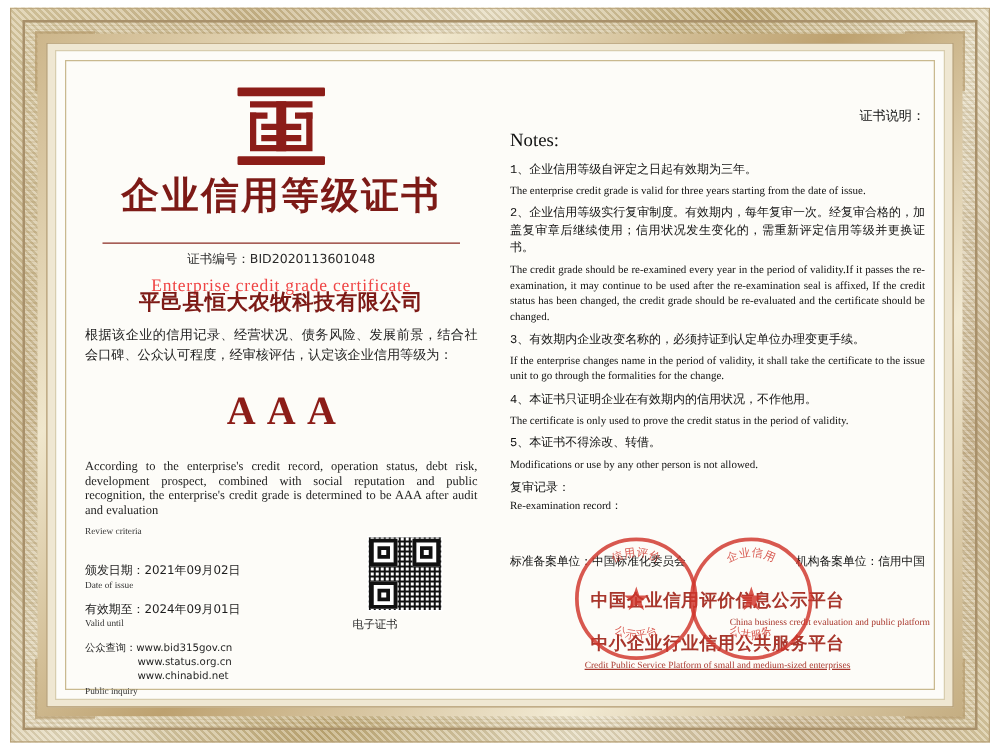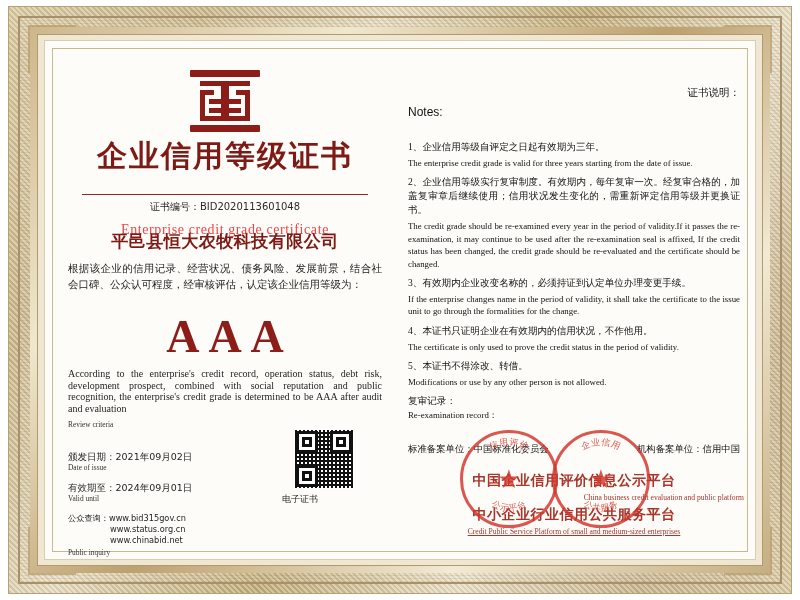--- a/index.html
+++ b/index.html
@@ -190,21 +190,21 @@
     color: #1d1d1d;
     text-align: justify;
   }
 
   .grade {
     position: absolute;
     top: 252px;
     width: 100%;
     text-align: center;
     font-family: "Liberation Serif", serif;
-    font-size: 46px;
+    font-size: 32px;
     font-weight: bold;
     letter-spacing: 9px;
     color: #8c1d18;
     text-indent: 9px;
   }
 
   .criteria-en {
     position: absolute;
     top: 310px;
     left: 8px;
@@ -295,27 +295,27 @@
 
   
   .notes-title-cn {
     font-family: Liberation Sans, sans-serif;
     font-size: 10.5px;
     color: #111;
     margin-bottom: 5px;
     text-align: right;
   }
   .notes-title-en {
-    font-family: Liberation Sans, sans-serif;
-    font-size: 12px;
-    color: #111;
-    margin-bottom: 21px;
+    font-family: Liberation Serif, serif;
+    font-size: 15px;
+    color: #111;
+    margin-bottom: 7px;
   }
   .note-cn {
-    font-family: Liberation Serif, serif;
+    font-family: Liberation Mono, monospace;
     font-size: 9.6px;
     line-height: 14px;
     color: #111;
     margin-bottom: 3px;
     text-align: justify;
   }
   .note-en {
     font-family: "Liberation Serif", serif;
     font-size: 8.8px;
     line-height: 12.4px;

